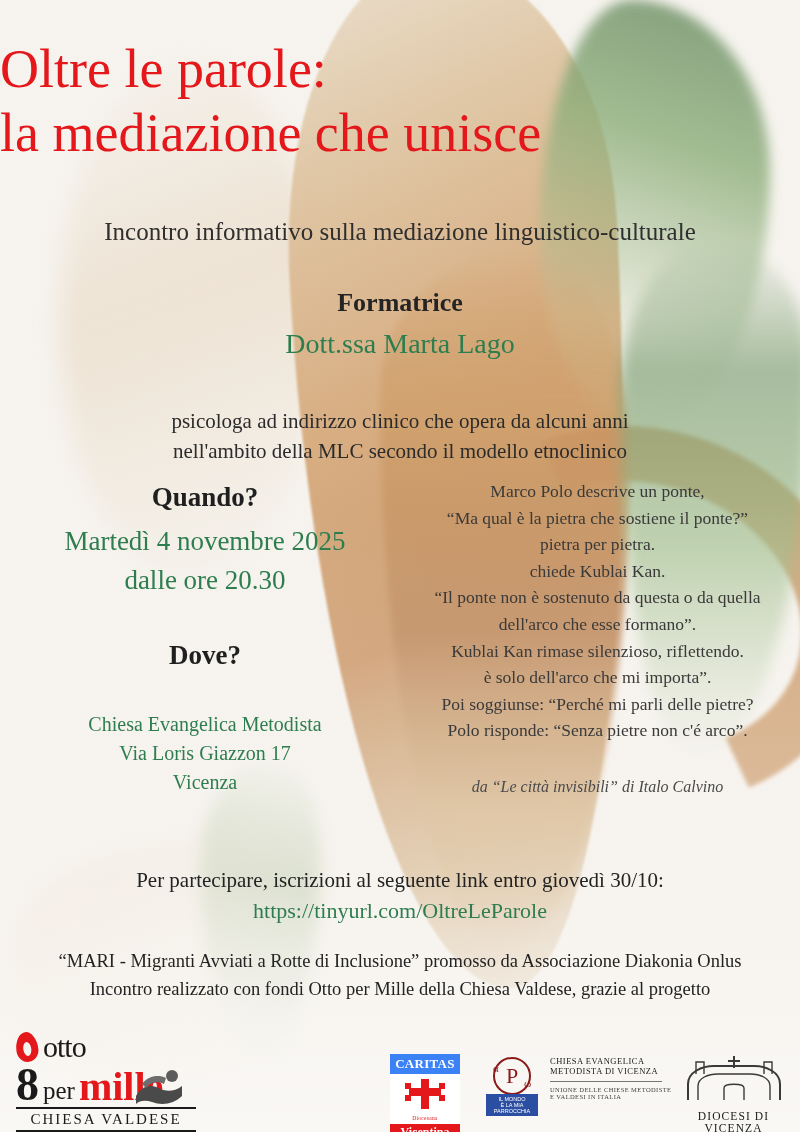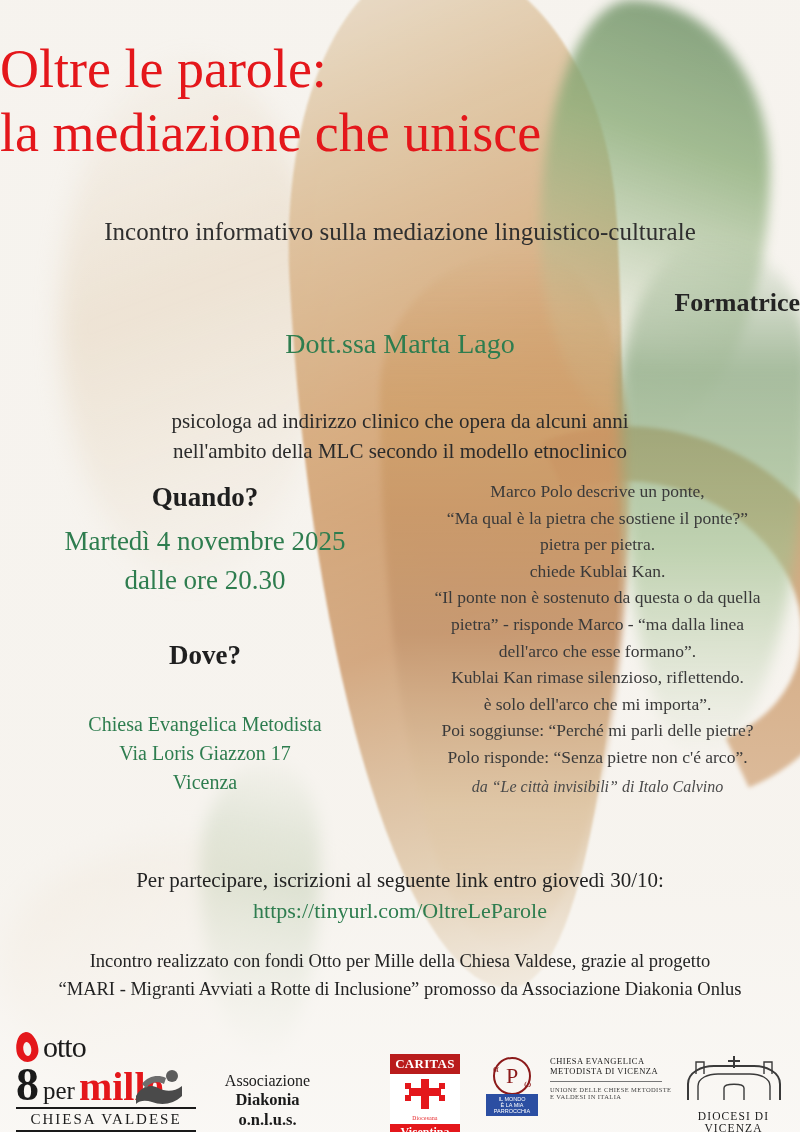--- a/index.html
+++ b/index.html
@@ -147,21 +147,21 @@
     width: 800px;
     text-align: center;
     color: #2f2f2f;
     font-size: 25px;
   }
   .formatrice-label {
     position: absolute;
     top: 288px;
     left: 0;
     width: 800px;
-    text-align: right;
+    text-align: center;
     color: #242424;
     font-size: 26px;
     font-weight: bold;
   }
   .formatrice-name {
     position: absolute;
     top: 328px;
     left: 0;
     width: 800px;
     text-align: center;
@@ -300,21 +300,21 @@
 
   
   .logo-diakonia { left: 205px; top: 50px; width: 125px; }
   .dia-assoc { font-size: 16px; color: #1a1a1a; }
   .dia-name { font-size: 16.5px; color: #1a1a1a; font-weight: bold; }
   .dia-hands { position: absolute; left: 128px; top: 40px; }
 
   
   .logo-caritas { left: 390px; top: 32px; width: 70px; }
   .caritas-box {
-    background: #b91c1c; color: #fff;
+    background: #3b82f6; color: #fff;
     font-size: 13px; font-weight: bold;
     padding: 2px 4px; letter-spacing: 0.3px;
   }
   .caritas-cross-wrap { background: #fff; padding: 3px 0; }
   .caritas-sub { font-size: 5.5px; color: #e4171b; letter-spacing: 0.3px; }
   .caritas-city { background: #e4171b; color: #fff; font-size: 12px; font-weight: bold; padding: 1px 0; }
 
   
   .logo-cem { left: 478px; top: 30px; width: 195px; text-align: left; }
   .cem-badge { position: absolute; left: 0; top: 4px; width: 68px; height: 62px; }
@@ -374,35 +374,34 @@
       <div>Via Loris Giazzon 17</div>
       <div>Vicenza</div>
     </div>
 
     <div class="quote">
       <div>Marco Polo descrive un ponte,</div>
       <div>“Ma qual è la pietra che sostiene il ponte?”</div>
       <div>pietra per pietra.</div>
       <div>chiede Kublai Kan.</div>
       <div>“Il ponte non è sostenuto da questa o da quella</div>
-      <div>pietra” - risponde Marco - “ma dalla linea</div>
       <div>dell'arco che esse formano”.</div>
       <div>Kublai Kan rimase silenzioso, riflettendo.</div>
       <div>è solo dell'arco che mi importa”.</div>
       <div>Poi soggiunse: “Perché mi parli delle pietre?</div>
       <div>Polo risponde: “Senza pietre non c'é arco”.</div>
     </div>
     <div class="quote-source">da “Le città invisibili” di Italo Calvino</div>
 
     <div class="signup">Per partecipare, iscrizioni al seguente link entro giovedì 30/10:</div>
     <a class="signup-link" href="#">https://tinyurl.com/OltreLeParole</a>
 
     <div class="funding">
+      <div>“MARI - Migranti Avviati a Rotte di Inclusione” promosso da Associazione Diakonia Onlus</div>
       <div>Incontro realizzato con fondi Otto per Mille della Chiesa Valdese, grazie al progetto</div>
-      <div>“MARI - Migranti Avviati a Rotte di Inclusione” promosso da Associazione Diakonia Onlus</div>
     </div>
 
     <div class="logos">
 
       <div class="logo logo-opm">
         <div class="opm-row">
           <div class="opm-flame"></div>
           <div class="opm-otto">otto</div>
         </div>
         <div class="opm-row" style="align-items:flex-end;">
@@ -411,24 +410,20 @@
             <div class="opm-per">per</div>
           </div>
           <div class="opm-mille" style="margin-left:4px;">mille</div>
         </div>
         <div class="opm-rule"></div>
         <div class="opm-chiesa">CHIESA VALDESE</div>
         <div class="opm-rule"></div>
 
       </div>
 
-      <div class="logo logo-diakonia">
-        <div class="dia-assoc">Associazione</div>
-        <div class="dia-name">Diakonia o.n.l.u.s.</div>
-      </div>
       <div class="dia-hands">
         <svg width="60" height="50" viewBox="0 0 60 50">
           <path d="M8 34 C14 24 22 22 30 26 C38 30 46 30 54 24 L54 34 C46 42 34 44 24 40 C18 38 12 38 8 42 Z" fill="#4a4a4a"></path>
           <path d="M14 22 C20 14 30 12 38 16 L36 22 C30 19 22 20 18 26 Z" fill="#6d6d6d"></path>
           <circle cx="44" cy="14" r="6" fill="#5c5c5c"></circle>
         </svg>
       </div>
 
       <div class="logo logo-caritas">
         <div class="caritas-box">CARITAS</div>

